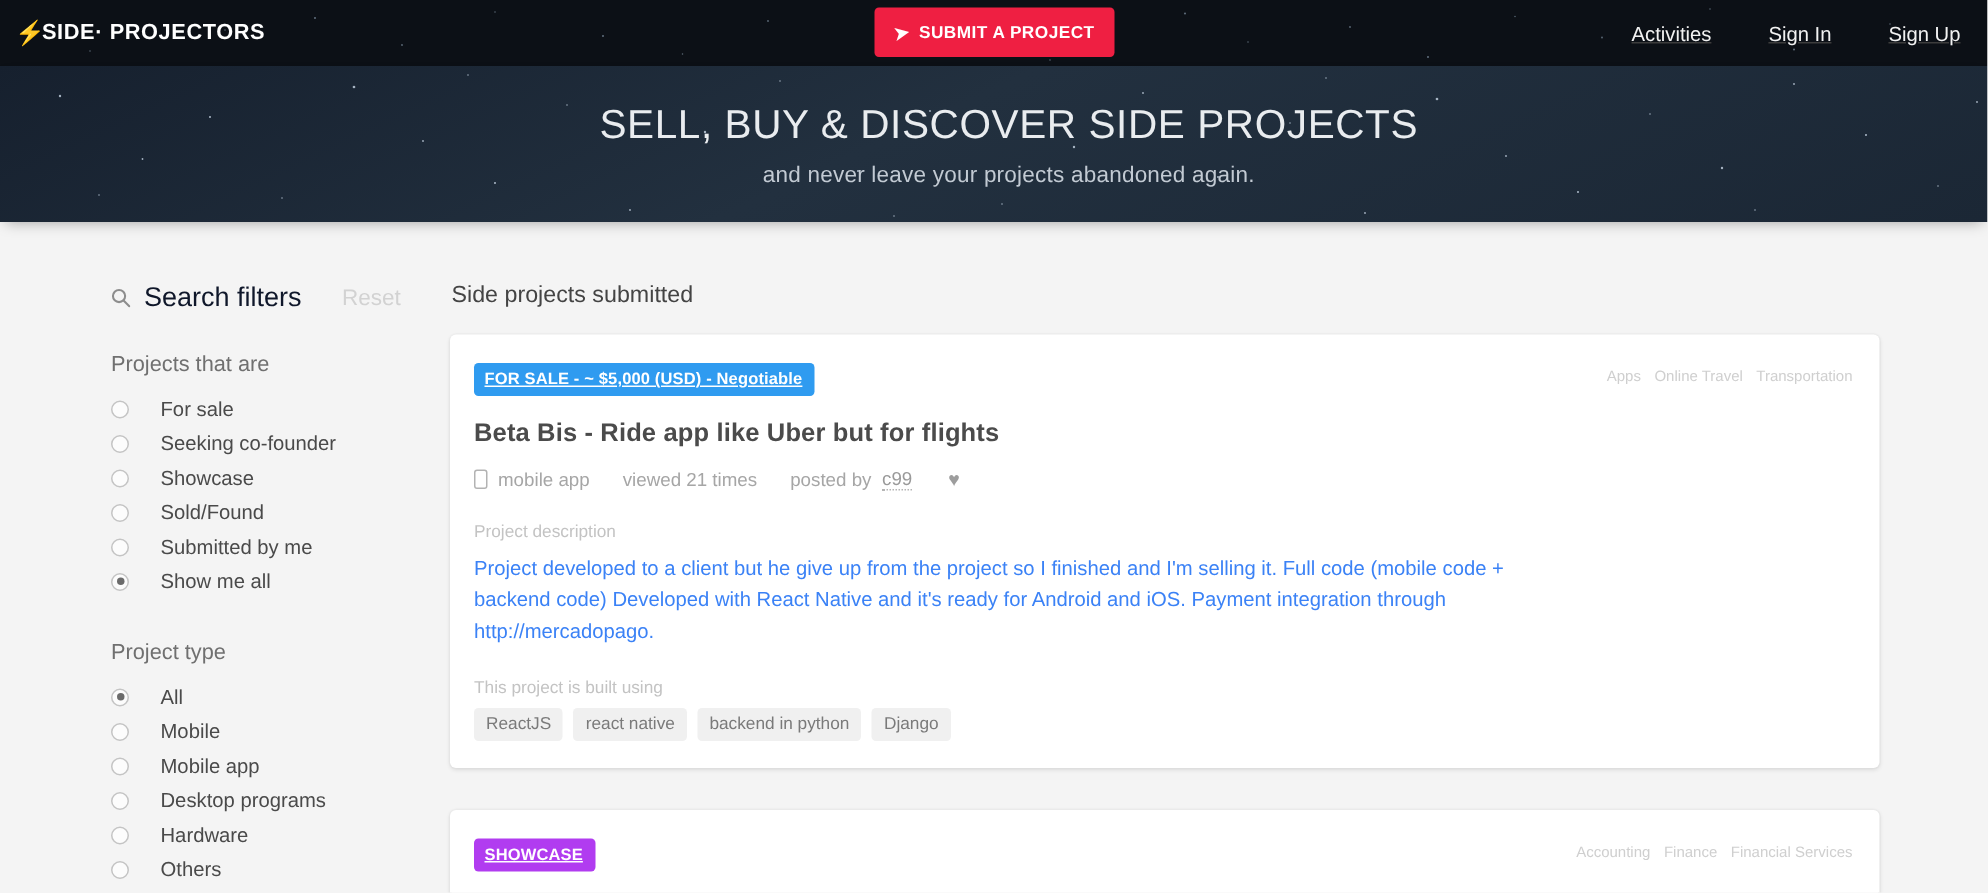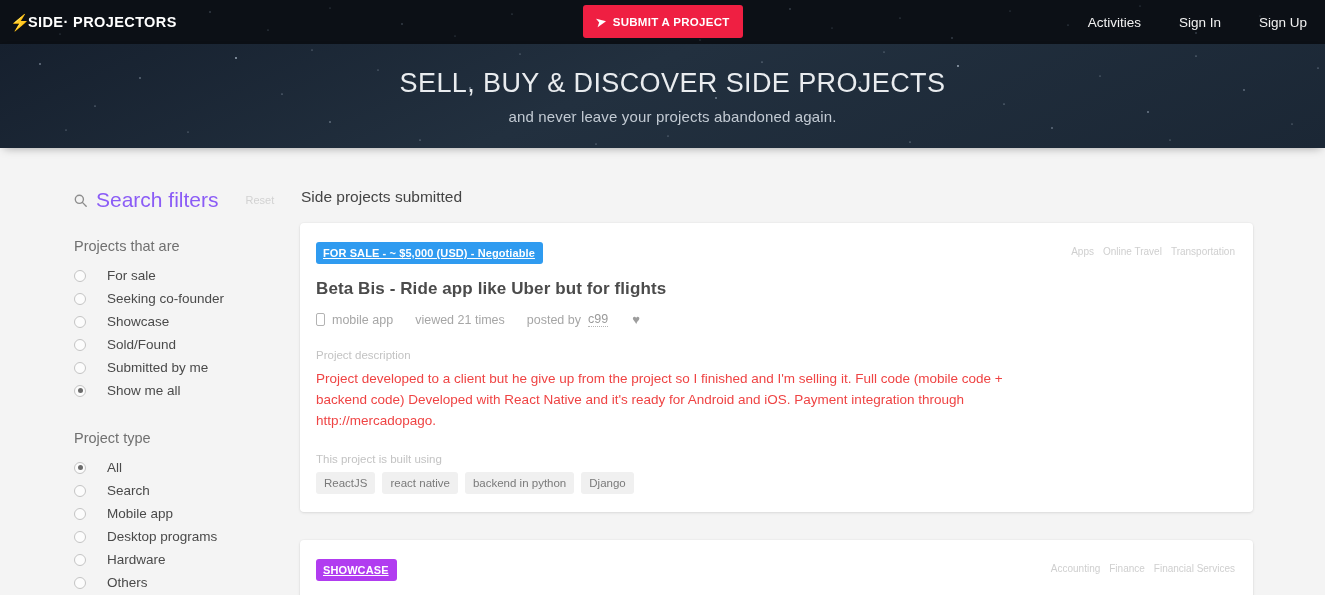--- a/index.html
+++ b/index.html
@@ -76,20 +76,21 @@
     cursor: pointer;
   }
   .rocket { font-size: 12px; display: inline-block; transform: rotate(-10deg); }
 
   .nav-links {
     position: absolute;
     right: 18px;
     display: flex;
     align-items: center;
     gap: 38px;
+    text-decoration: underline;
   }
   .nav-links a {
     color: #f2f2f2;
     font-size: 13.5px;
     text-decoration: none;
   }
 
   
   .hero {
     position: relative;
@@ -135,25 +136,25 @@
     padding-left: 74px;
   }
   .filter-head {
     display: flex;
     align-items: center;
     gap: 9px;
     margin-bottom: 26px;
   }
   .search-icon { width: 13px; height: 13px; flex: none; color: #8d8d8d; }
   .filter-head-label {
-    font-size: 21px;
-    color: #8b5cf6;
+    font-size: 18px;
+    color: #0f172a;
   }
   .reset-link {
-    font-size: 11px;
+    font-size: 15px;
     color: #d2d2d2;
     margin-left: 18px;
     text-decoration: none;
     cursor: pointer;
   }
   .group-title {
     font-size: 14.5px;
     color: #707070;
     margin-bottom: 10px;
   }
@@ -259,21 +260,21 @@
 
   .sub-label {
     font-size: 11.5px;
     color: #c3c3c3;
     margin-top: 22px;
     margin-bottom: 7px;
   }
   .desc {
     font-size: 13.5px;
     line-height: 21px;
-    color: #ef4444;
+    color: #3b82f6;
     max-width: 710px;
   }
   .tags { display: flex; gap: 7px; flex-wrap: wrap; }
   .tag {
     background: #f0f0f0;
     color: #7a7a7a;
     font-size: 11.5px;
     padding: 5px 8px;
     border-radius: 3px;
     white-space: nowrap;
@@ -408,21 +409,21 @@
     </div>
 
     <div class="group">
       <div class="group-title">Project type</div>
       <div class="radio-row">
         <span class="radio checked"></span>
         <span class="radio-label">All</span>
       </div>
       <div class="radio-row">
         <span class="radio"></span>
-        <span class="radio-label">Search</span>
+        <span class="radio-label">Mobile</span>
       </div>
       <div class="radio-row">
         <span class="radio"></span>
         <span class="radio-label">Mobile app</span>
       </div>
       <div class="radio-row">
         <span class="radio"></span>
         <span class="radio-label">Desktop programs</span>
       </div>
       <div class="radio-row">

